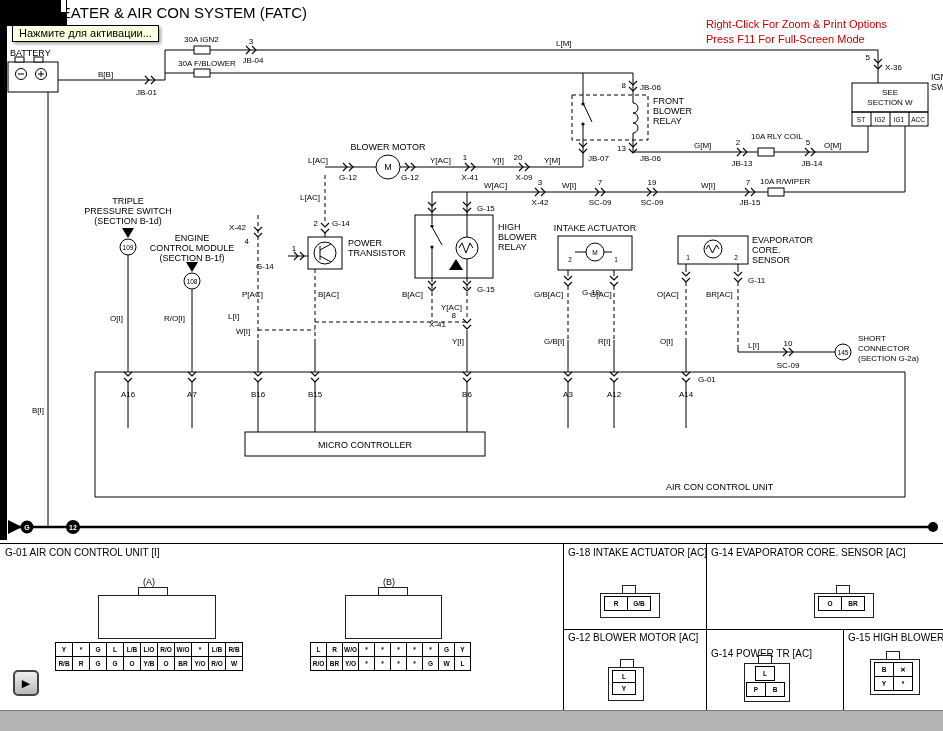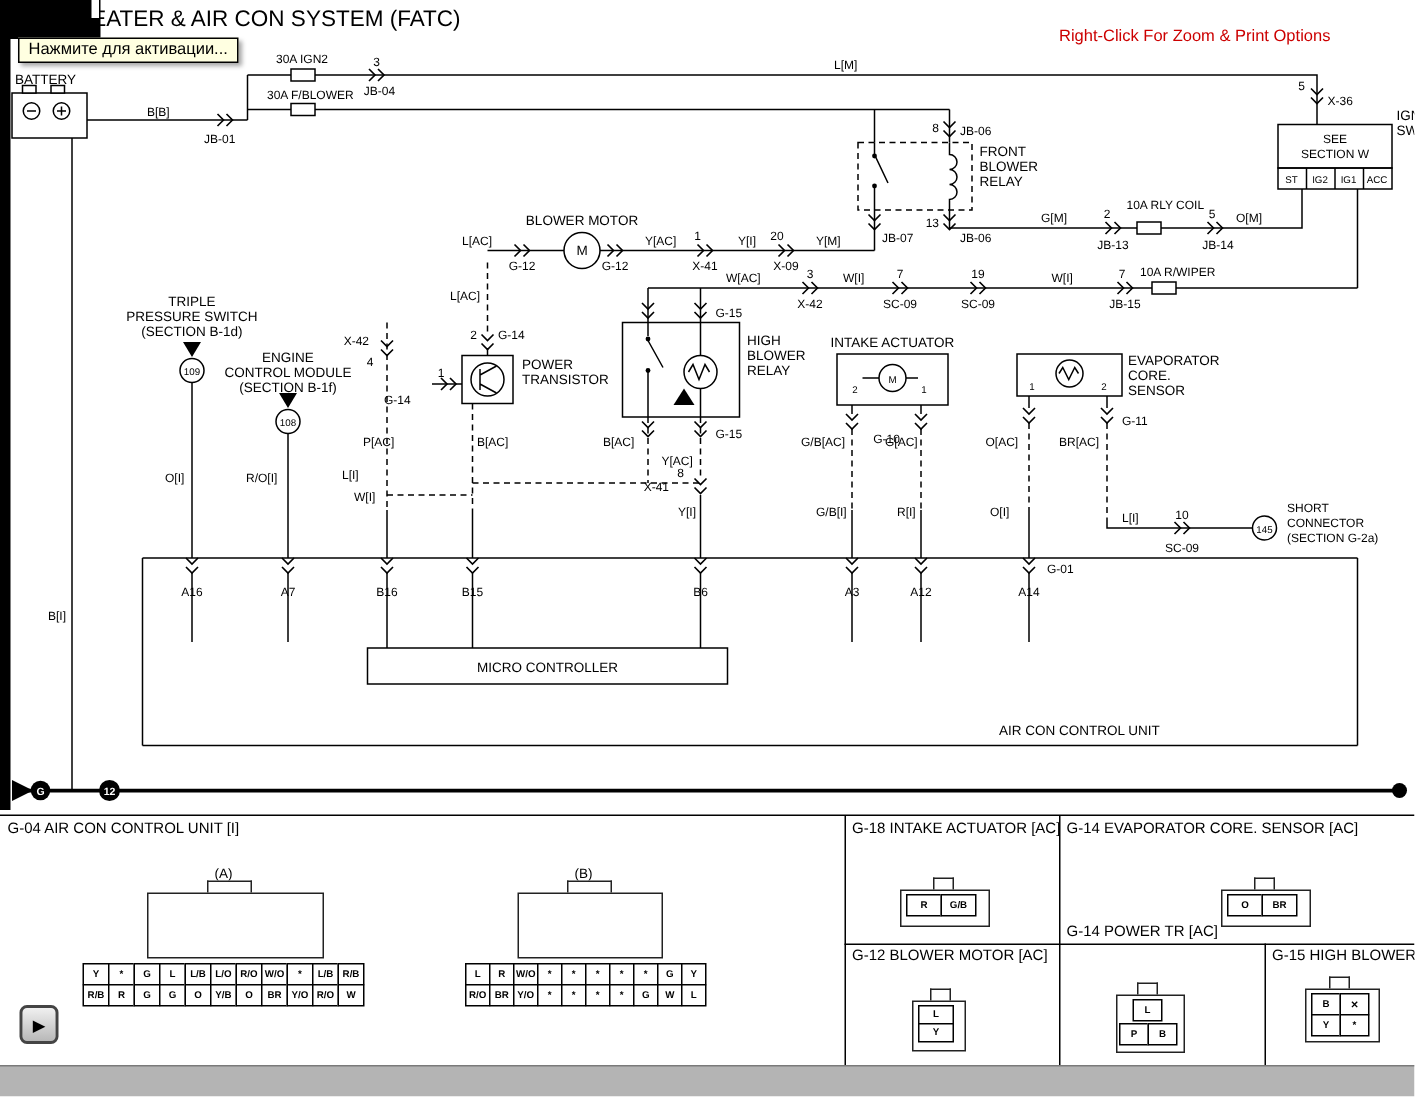--- a/index.html
+++ b/index.html
@@ -364,30 +364,31 @@
         <text x="73" y="530" text-anchor="middle" class="c-inv">12</text>
       </g>
   </svg>
 
   <div id="page-title">HEATER &amp; AIR CON SYSTEM (FATC)</div>
   <div id="topleft-block"></div>
   <div id="caret"></div>
   <div id="tooltip">Нажмите для активации...</div>
   <div id="hints" style="color: rgb(204, 0, 0);">
     <div>Right-Click For Zoom &amp; Print Options</div>
+    <div>Press F11 For Full-Screen Mode</div>
   </div>
   <div id="left-strip"></div>
 
   <div id="connector-section">
     <div class="vdiv" style="left:563px;top:0;width:1px;height:167px"></div>
     <div class="vdiv" style="left:706px;top:0;width:1px;height:167px"></div>
     <div class="hdiv" style="left:563px;top:85px;width:380px;height:1px"></div>
     <div class="vdiv" style="left:843px;top:85px;width:1px;height:82px"></div>
 
-    <div class="panel-title" style="left:5px;top:3px">G-04 AIR CON CONTROL UNIT [I]</div>
+    <div class="panel-title" style="left:5px;top:3px">G-01 AIR CON CONTROL UNIT [I]</div>
     <div class="conn-label" style="left:143px;top:33px">(A)</div>
     <div class="tab" style="left:138px;top:43px;width:28px;height:9px"></div>
     <div class="housing" style="left:98px;top:51px;width:116px;height:42px"></div>
     <div class="pin-grid" style="left:56px;top:99px">
         <div class="pin-row">
           <div class="pin-cell">Y</div>
           <div class="pin-cell">*</div>
           <div class="pin-cell">G</div>
           <div class="pin-cell">L</div>
           <div class="pin-cell">L/B</div>
@@ -467,21 +468,21 @@
     <div class="housing" style="left:608px;top:123px;width:34px;height:32px"></div>
     <div class="pin-grid cw24 ch13" style="left:613px;top:127px">
         <div class="pin-row">
           <div class="pin-cell">L</div>
         </div>
         <div class="pin-row">
           <div class="pin-cell">Y</div>
         </div>
       </div>
 
-    <div class="panel-title" style="left:711px;top:72px">G-14 POWER TR [AC]</div>
+    <div class="panel-title" style="left:711px;top:104px">G-14 POWER TR [AC]</div>
     <div class="tab" style="left:758px;top:111px;width:12px;height:8px"></div>
     <div class="housing" style="left:744px;top:119px;width:44px;height:37px"></div>
     <div class="pin-grid cw20" style="left:756px;top:123px">
         <div class="pin-row">
           <div class="pin-cell">L</div>
         </div>
       </div>
     <div class="pin-grid cw20" style="left:747px;top:139px">
         <div class="pin-row">
           <div class="pin-cell">P</div>

